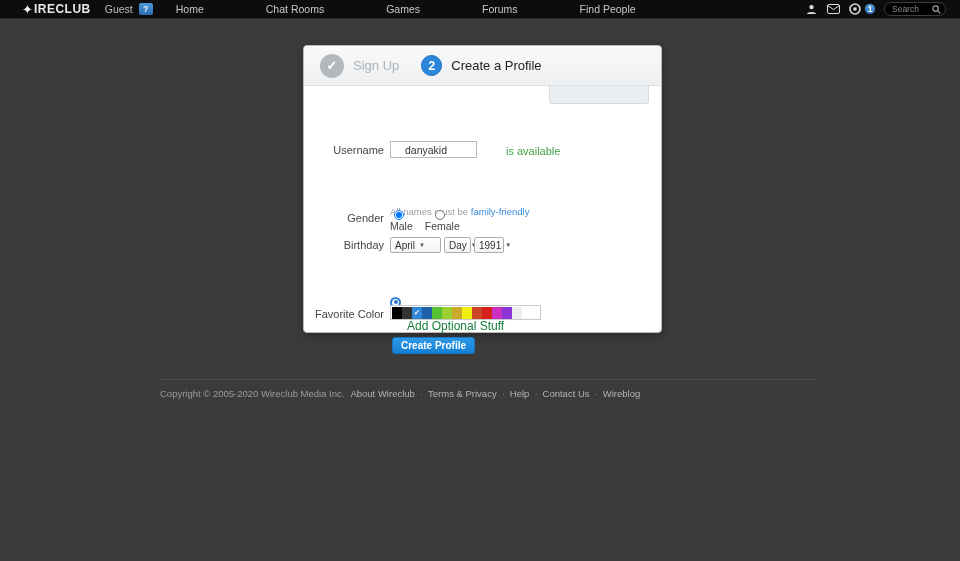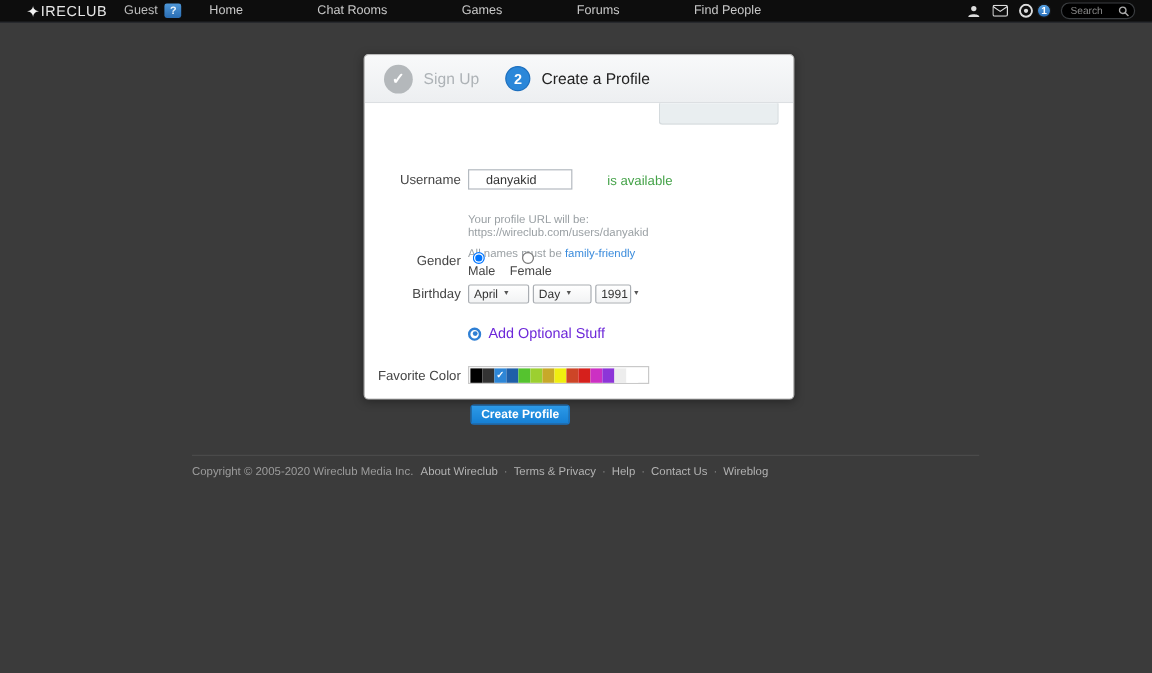--- a/index.html
+++ b/index.html
@@ -13,21 +13,21 @@
 
   
   .navbar {
     position:absolute; top:0; left:0; width:960px; height:19px;
     background:#0d0d0d;
     display:flex; align-items:center;
     border-bottom:1px solid #2c2e33;
   }
   .logo { display:flex; align-items:center; margin-left:22px; cursor:pointer; }
   .logo .star { color:#f2f2f2; font-size:13px; line-height:1; margin-right:1px; }
-  .logo .logo-text { color:#e8e8e8; font-weight:normal; font-size:12px; letter-spacing:0.5px; }
+  .logo .logo-text { color:#e8e8e8; font-weight:bold; font-size:12px; letter-spacing:0.5px; }
   .guest-wrap { display:flex; align-items:center; margin-left:14px; }
   .guest-label { color:#bdbdbd; font-size:10.5px; }
   .help-badge {
     margin-left:6px; width:14px; height:12px; border-radius:2px;
     background:linear-gradient(#4e97d8, #2a6db3);
     color:#eaf3fb; font-size:9px; font-weight:bold;
     display:flex; align-items:center; justify-content:center; cursor:pointer;
   }
   .nav-items { display:flex; margin-left:14px;gap:44px; }
   .nav-item { color:#c9c9c9; font-size:10.5px; padding:0 9px; cursor:pointer; white-space:nowrap; }
@@ -97,31 +97,31 @@
   .gender-opt input { width:10px; height:10px; margin:0 4px 0 0; cursor:pointer; }
   .gender-opt span { color:#454545; font-size:10.5px; }
 
   .bday-row { position:absolute; left:86px; top:151px; display:flex; }
   .fake-select {
     height:16px; border:1px solid #a9adb2; background:linear-gradient(#fff,#f2f3f4);
     border-radius:2px; display:flex; align-items:center; justify-content:space-between;
     font-size:10px; color:#333; padding:0 15px 0 4px; margin-right:3px; cursor:pointer;
   }
   .fake-select .arrow { font-size:6px; color:#555; margin-left:4px; }
-  .sel-month { width:51px; } .sel-day { width:49px; } .sel-year { width:30px; }
+  .sel-month { width:51px; } .sel-day { width:27px; } .sel-year { width:30px; }
 
   .optional-link {
     position:absolute; left:86px; top:185px; display:flex; align-items:center; cursor:pointer;
   }
   .optional-icon {
     width:11px; height:11px; border:2px solid #2e7fd4; border-radius:50%;
     display:flex; align-items:center; justify-content:center; margin-right:6px;
   }
   .optional-icon .dot { width:4px; height:4px; background:#2e7fd4; border-radius:50%; }
-  .optional-text { color:#6d28d9; font-size:12px; }
+  .optional-text { color:#15803d; font-size:12px;margin-top:48px; }
 
   .swatch-bar {
     position:absolute; left:86px; top:219px; width:151px; height:15px;
     border:1px solid #c9c9c9; background:#fff; display:flex; align-items:center; padding-left:1px;
   }
   .swatch { width:10px; height:12px; cursor:pointer; position:relative;
     display:flex; align-items:center; justify-content:center; }
   .swatch .chk { color:#fff; font-size:8px; font-weight:bold; line-height:1; }
 
   .create-btn {
@@ -205,24 +205,20 @@
 
   <div class="form-area">
     <label class="flabel" style="top:58px;">Username</label>
     <input class="username-input" value="danyakid" style="">
     <span class="avail">is available</span>
 
     <div class="note" style="top:78px;">
       <span>All names must be </span><a class="link-blue">family-friendly</a>
     </div>
 
-    <div class="url-note" style="top:92px;">
-      <div>Your profile URL will be:</div>
-      <div>https://wireclub.com/users/danyakid</div>
-    </div>
 
     <label class="flabel" style="top:126px;">Gender</label>
     <div class="gender-opts">
 
         <span class="gender-opt">
           <input type="radio" name="gender" checked="" style="">
           <span>Male</span>
         </span>
 
         <span class="gender-opt">

